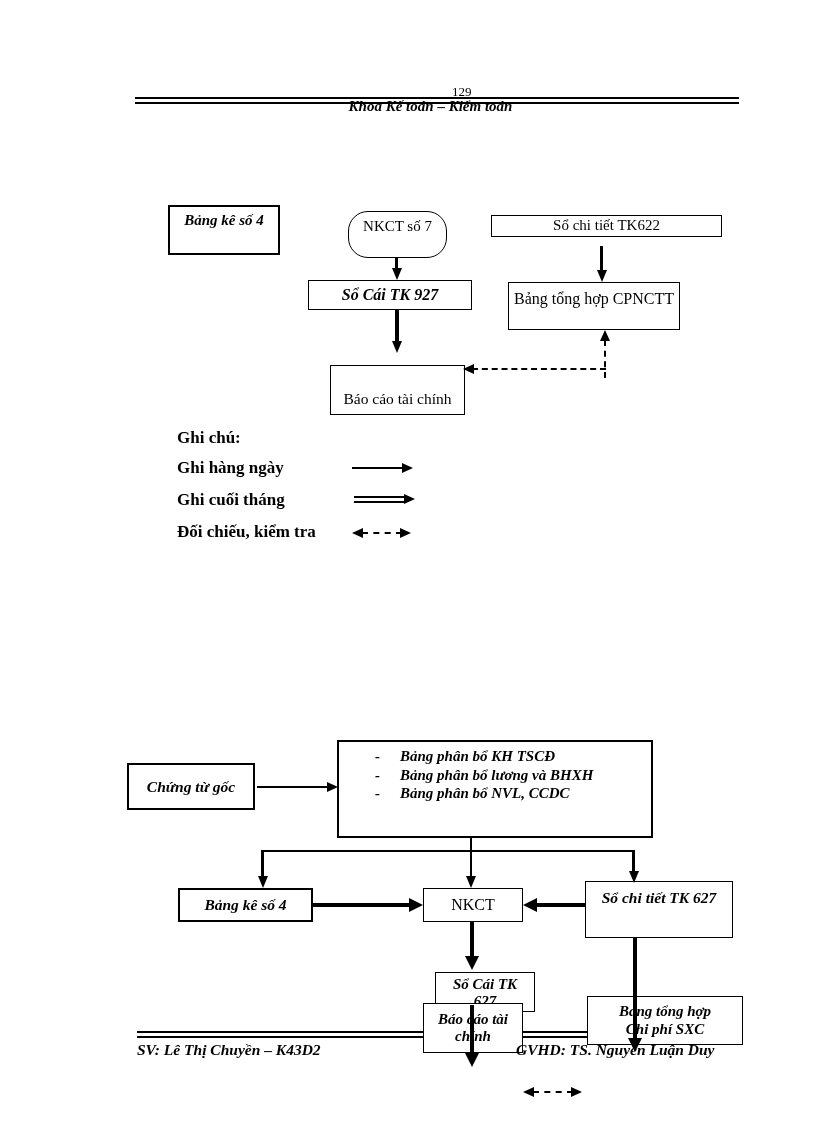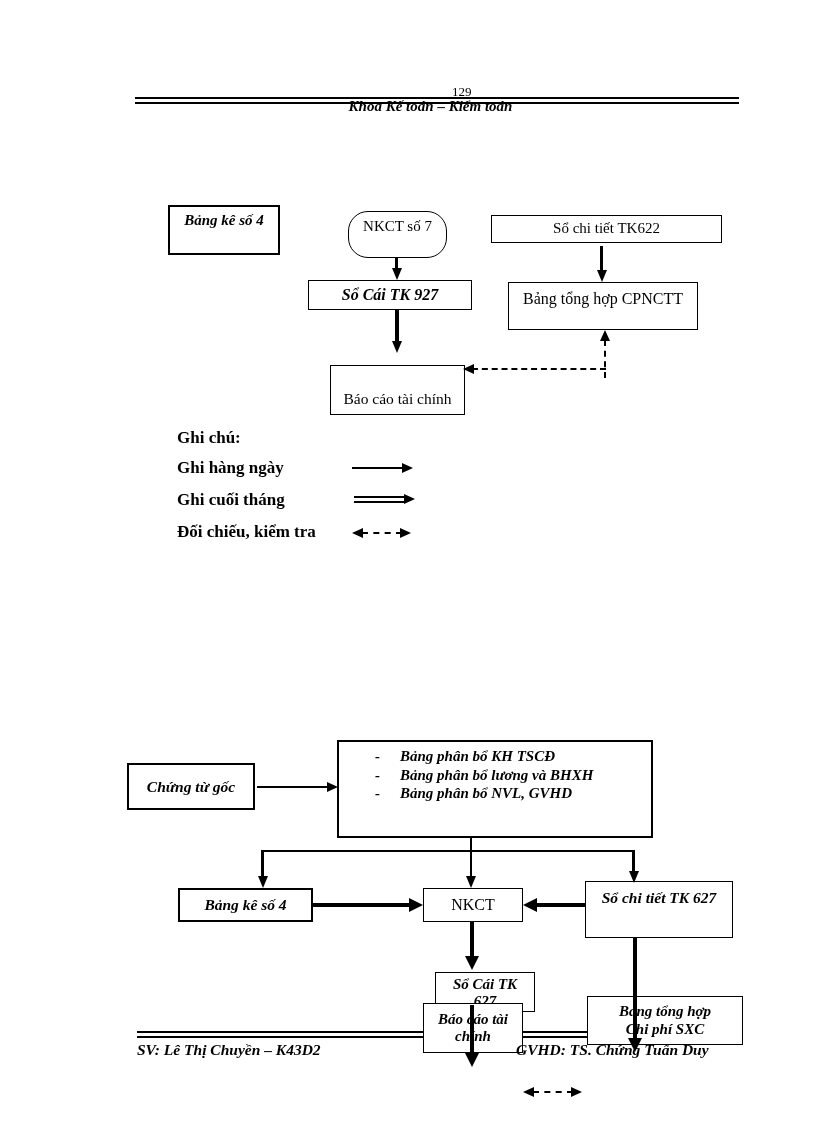--- a/index.html
+++ b/index.html
@@ -42,27 +42,27 @@
   <div class="txt" style="left:452px;top:84px;font-size:13px;font-weight:normal;">129</div>
   <div class="rule-double" style="left:135px;top:97px;width:604px;"></div>
   <div class="txt bi" style="left:238px;top:98px;width:385px;text-align:center;font-size:15px;">Khoa Kế toán – Kiểm toán</div>
 
   <div class="box topalign bi" style="left:168px;top:205px;width:112px;height:50px;border-width:2px;padding-top:5px;font-size:15px;">
     <span>Bảng kê số 4</span>
   </div>
   <div class="box topalign" style="left:348px;top:211px;width:99px;height:47px;padding-top:6px;font-size:15px;border-radius:20px;">
     <span>NKCT số 7</span>
   </div>
-  <div class="box" style="left:491px;top:215px;width:231px;height:28px;font-size:15px;">
+  <div class="box" style="left:491px;top:215px;width:231px;height:22px;font-size:15px;">
     <span>Sổ chi tiết TK622</span>
   </div>
   <div class="box bi" style="left:308px;top:280px;width:164px;height:30px;font-size:16px;">
     <span>Sổ Cái TK 927</span>
   </div>
-  <div class="box topalign" style="left:508px;top:282px;width:190px;height:48px;padding-top:7px;font-size:16px;justify-content:center;">
+  <div class="box topalign" style="left:508px;top:282px;width:172px;height:48px;padding-top:7px;font-size:16px;justify-content:center;">
     <span>Bảng tổng hợp CPNCTT</span>
   </div>
   <div class="box topalign" style="left:330px;top:365px;width:135px;height:50px;padding-top:24px;font-size:15.5px;">
     <span>Báo cáo tài chính</span>
   </div>
 
   <div class="vline" style="left:395px;top:258px;width:3px;height:12px;"></div>
   <div class="head down" style="left:392px;top:268px;"></div>
 
   <div class="vline" style="left:600px;top:246px;width:3px;height:25px;"></div>
@@ -102,21 +102,21 @@
       <div class="bullet-row">
         <span class="marker">-</span>
         <span>Bảng phân bổ KH TSCĐ</span>
       </div>
       <div class="bullet-row">
         <span class="marker">-</span>
         <span>Bảng phân bổ lương và BHXH</span>
       </div>
       <div class="bullet-row">
         <span class="marker">-</span>
-        <span>Bảng phân bổ NVL, GVHD</span>
+        <span>Bảng phân bổ NVL, CCDC</span>
       </div>
     </div>
   </div>
 
   <div class="box bi" style="left:178px;top:888px;width:135px;height:34px;border-width:2px;font-size:15.5px;">
     <span>Bảng kê số 4</span>
   </div>
   <div class="box" style="left:423px;top:888px;width:100px;height:34px;font-size:16px;">
     <span>NKCT</span>
   </div>
@@ -162,15 +162,15 @@
 
   <div class="vline" style="left:633px;top:938px;width:4px;height:102px;"></div>
   <div class="head down big" style="left:628px;top:1038px;"></div>
 
   <div class="dash-h" style="left:533px;top:1091px;width:40px;"></div>
   <div class="head left" style="left:523px;top:1087px;"></div>
   <div class="head right" style="left:571px;top:1087px;"></div>
 
   <div class="rule-double" style="left:137px;top:1031px;width:603px;"></div>
   <div class="txt bi" style="left:137px;top:1041px;font-size:15.5px;z-index:4;">SV: Lê Thị Chuyền – K43D2</div>
-  <div class="txt bi" style="left:516px;top:1041px;font-size:15.5px;z-index:4;">GVHD: TS. Chứng Tuấn Duy</div>
+  <div class="txt bi" style="left:516px;top:1041px;font-size:15.5px;z-index:4;">GVHD: TS. Nguyễn Luận Duy</div>
 
 </div>
 
 </body></html>

